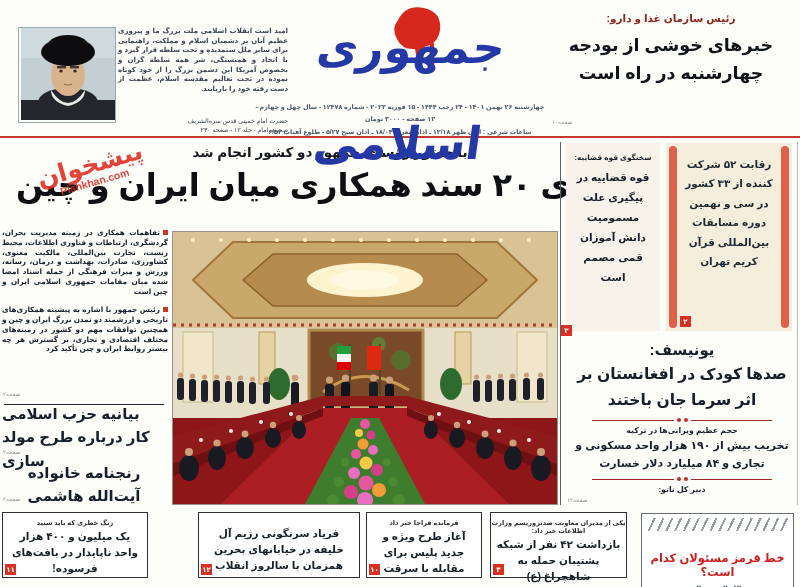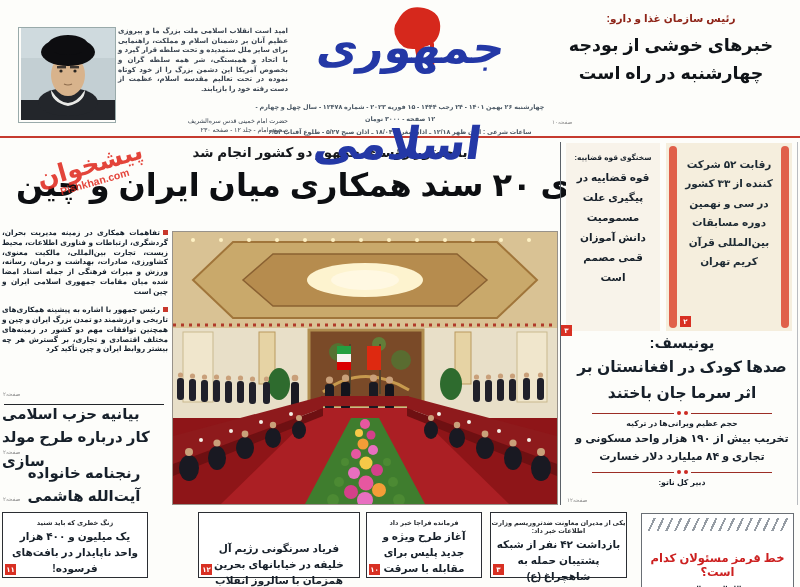--- a/index.html
+++ b/index.html
@@ -47,36 +47,36 @@
   .judiciary .kicker{font-size:7.4px;font-weight:bold;line-height:1.5;}
   .judiciary .txt{margin-top:5px;font-size:10.5px;font-weight:bold;line-height:1.9;padding:0 6px;}
   .badge{position:absolute;width:11px;height:11px;background:#d83023;color:#fff;font-size:7px;
          font-weight:bold;text-align:center;line-height:11px;}
   .quran{left:666px;top:143px;width:126px;height:188px;background:#f5eedd;box-sizing:border-box;}
   .quran .bar{position:absolute;top:3px;bottom:3px;width:8px;background:#e0604a;border-radius:4px;}
   .quran .bar.r{right:3px;} .quran .bar.l{left:3px;}
   .quran .txt{position:absolute;inset:12px 16px;font-size:10.5px;font-weight:bold;line-height:1.85;
               text-align:center;color:#1d2a33;}
   .world{left:566px;top:334px;width:232px;height:171px;text-align:center;}
-  .world .k1{font-size:15px;font-weight:900;}
+  .world .k1{font-size:15px;font-weight:900;margin-top:7px;}
   .world .h1{font-size:15.5px;font-weight:900;line-height:1.68;margin-top:2px;}
   .sep{display:flex;align-items:center;gap:3px;width:180px;margin:5px auto 4px auto;}
   .sep .l{flex:1;height:1px;background:#9c2d25;}
   .sep .d{width:4px;height:4px;border-radius:50%;background:#cc2a22;}
   .world .k2{font-size:7.8px;font-weight:bold;}
   .world .h2{font-size:11px;font-weight:bold;line-height:1.6;margin-top:2px;padding:0 8px;}
   .world .k3{font-size:7.8px;font-weight:bold;}
   .world .h3{font-size:10.5px;font-weight:bold;margin-top:2px;}
   .world-ref{left:567px;top:497px;}
   
   .bbox{position:absolute;top:512px;height:66px;background:#fff;border:1.5px solid #2b2e33;
         box-sizing:border-box;text-align:center;padding-top:6px;}
   .bbox .kicker{font-size:6.6px;font-weight:bold;color:#2a2e33;}
   .bbox .headline{font-size:10.5px;font-weight:bold;line-height:1.5;margin-top:2px;padding:0 5px;}
-  .b1{left:2px;width:146px;} .b2{left:198px;width:162px;padding-top:26px;}
+  .b1{left:2px;width:146px;} .b2{left:198px;width:162px;padding-top:11px;}
   .b3{left:366px;width:116px;} .b4{left:490px;width:137px;}
   .note{left:641px;top:513px;width:153px;height:84px;border:1px solid #6a6f75;box-sizing:border-box;background:#fff;}
   .note .deco{height:13px;margin:4px 5px 2px 5px;
               background:repeating-linear-gradient(115deg,#fff 0 6px,#959ca4 6px 8px);}
   .note .title{text-align:center;font-size:11.5px;font-weight:900;color:#cc1f1f;margin-top:20px;}
   .note .basmala{text-align:center;font-size:6.8px;font-weight:bold;margin-top:6px;}
   .note .body{font-size:7.4px;font-weight:bold;text-align:justify;padding:2px 7px 0 7px;line-height:1.4;}
 </style>
 </head>
 <body>

